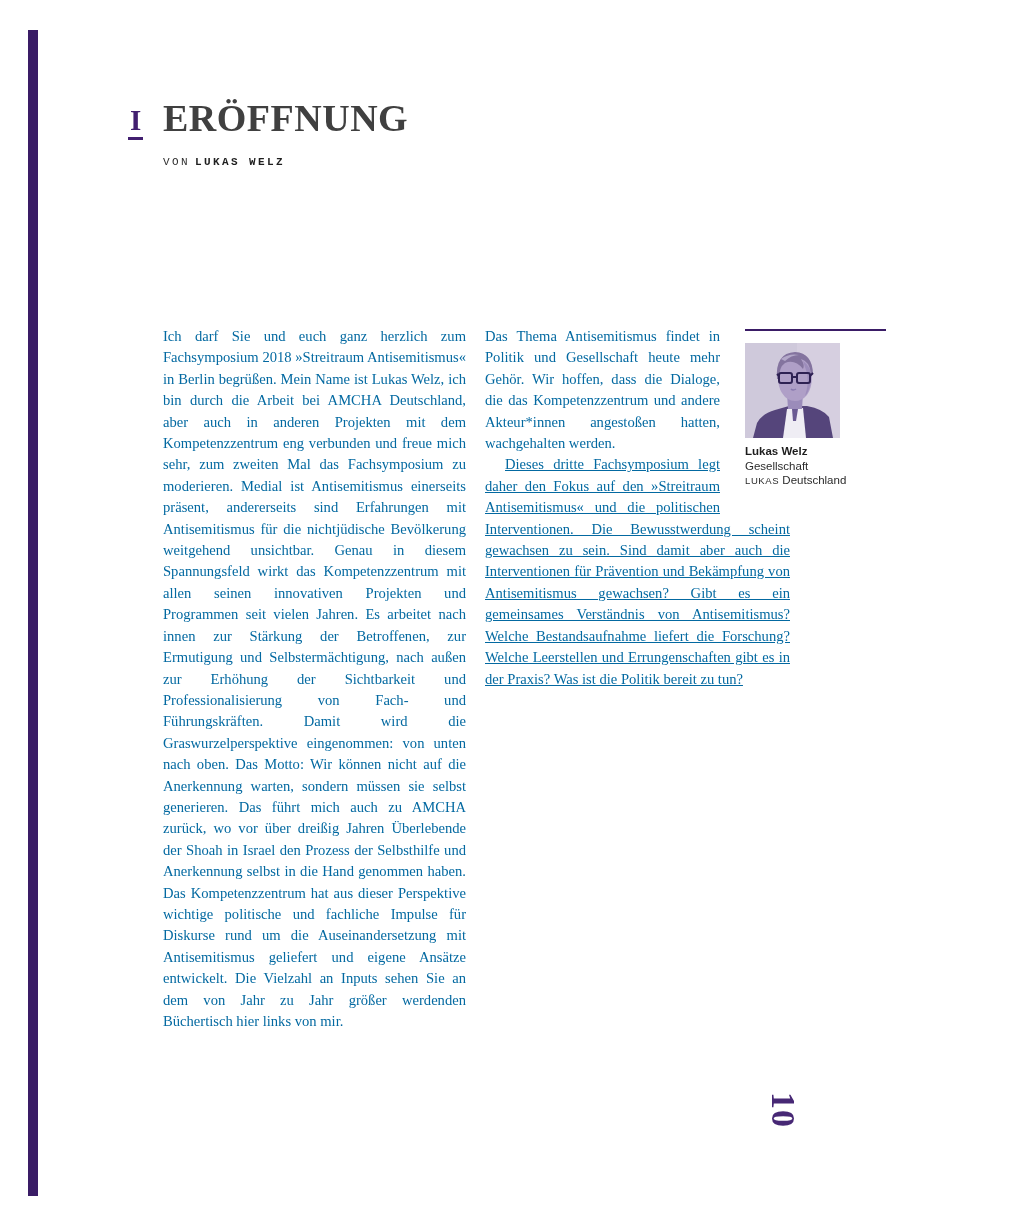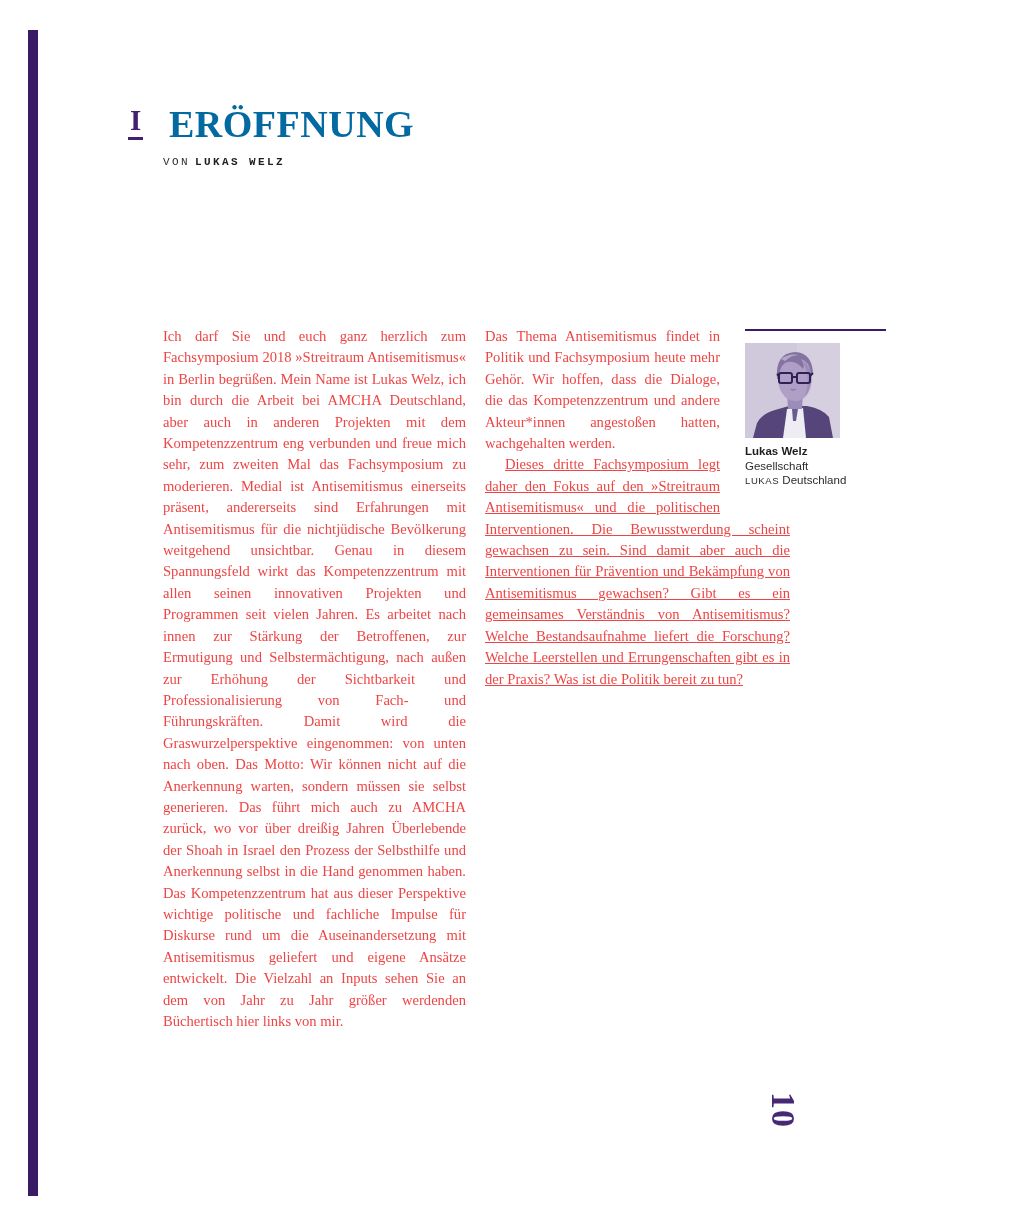--- a/index.html
+++ b/index.html
@@ -18,36 +18,36 @@
   
   .chapter-numeral{
     position:absolute;left:128px;top:105px;
     font-family:"Liberation Serif", serif;
     font-weight:bold;font-size:29px;line-height:30px;
     color:#421f70;
     border-bottom:3px solid #421f70;
     padding:0 2px 2px 2px;
   }
   .page-title{
-    position:absolute;left:161px;top:94px;margin:8px;
+    position:absolute;left:161px;top:94px;margin:2px;
     font-family:"Liberation Serif", serif;
     font-weight:bold;font-size:38px;line-height:44px;
-    letter-spacing:0.5px;color:#0369a1;
+    letter-spacing:0.5px;color:#404040;
   }
   .byline{
     position:absolute;left:163px;top:155px;
     font-family:Liberation Mono, monospace;
     font-size:11px;line-height:14px;letter-spacing:2.4px;
     color:#2e2e2e;
   }
   .byline .byline-name{font-weight:bold;margin-left:5px;color:#1f1f1f;}
   
   .col{
     position:absolute;top:326px;
-    font-size:14.6px;line-height:21.4px;color:#ef4444;
+    font-size:14.6px;line-height:21.4px;color:#0369a1;
     text-align:justify;
   }
   .col p{margin:0;}
   .col-left{left:163px;width:303px;}
   .col-right{left:485px;width:305px;}
   .col-right .indent{text-indent:20px;text-decoration:underline;}
   .figure-spacer{float:right;width:70px;height:190px;}
   
   .fig-rule{
     position:absolute;left:745px;top:329px;width:141px;height:2px;
@@ -88,21 +88,21 @@
   <div class="byline">
     <span>VON</span><span class="byline-name">LUKAS WELZ</span>
   </div>
 
   <section class="col col-left">
     <p>Ich darf Sie und euch ganz herzlich zum Fachsymposium 2018 »Streitraum Antisemitismus« in Berlin begrüßen. Mein Name ist Lukas Welz, ich bin durch die Arbeit bei AMCHA Deutschland, aber auch in anderen Projekten mit dem Kompetenzzentrum eng verbunden und freue mich sehr, zum zweiten Mal das Fachsymposium zu moderieren. Medial ist Antisemitismus einerseits präsent, andererseits sind Erfahrungen mit Antisemitismus für die nichtjüdische Bevölkerung weitgehend unsichtbar. Genau in diesem Spannungsfeld wirkt das Kompetenzzentrum mit allen seinen innovativen Projekten und Programmen seit vielen Jahren. Es arbeitet nach innen zur Stärkung der Betroffenen, zur Ermutigung und Selbstermächtigung, nach außen zur Erhöhung der Sichtbarkeit und Professionalisierung von Fach- und Führungskräften. Damit wird die Graswurzelperspektive eingenommen: von unten nach oben. Das Motto: Wir können nicht auf die Anerkennung warten, sondern müssen sie selbst generieren. Das führt mich auch zu AMCHA zurück, wo vor über dreißig Jahren Überlebende der Shoah in Israel den Prozess der Selbsthilfe und Anerkennung selbst in die Hand genommen haben. Das Kompetenzzentrum hat aus dieser Perspektive wichtige politische und fachliche Impulse für Diskurse rund um die Auseinandersetzung mit Antisemitismus geliefert und eigene Ansätze entwickelt. Die Vielzahl an Inputs sehen Sie an dem von Jahr zu Jahr größer werdenden Büchertisch hier links von mir.</p>
   </section>
 
   <section class="col col-right">
     <div class="figure-spacer"></div>
-    <p>Das Thema Antisemitismus findet in Politik und Fachsymposium heute mehr Gehör. Wir hoffen, dass die Dialoge, die das Kompetenzzentrum und andere Akteur*innen angestoßen hatten, wachgehalten werden.</p>
+    <p>Das Thema Antisemitismus findet in Politik und Gesellschaft heute mehr Gehör. Wir hoffen, dass die Dialoge, die das Kompetenzzentrum und andere Akteur*innen angestoßen hatten, wachgehalten werden.</p>
     <p class="indent">Dieses dritte Fachsymposium legt daher den Fokus auf den »Streitraum Antisemitismus« und die politischen Interventionen. Die Bewusstwerdung scheint gewachsen zu sein. Sind damit aber auch die Interventionen für Prävention und Bekämpfung von Antisemitismus gewachsen? Gibt es ein gemeinsames Verständnis von Antisemitismus? Welche Bestandsaufnahme liefert die Forschung? Welche Leerstellen und Errungenschaften gibt es in der Praxis? Was ist die Politik bereit zu tun?</p>
   </section>
 
   <div class="fig-rule"></div>
 
   <div class="portrait">
     <svg viewBox="0 0 95 95" xmlns="http://www.w3.org/2000/svg">
       <rect width="95" height="95" fill="#cfc9db"></rect>
       <rect x="52" width="43" height="95" fill="#d8d2e2" opacity="0.7"></rect>
       <path d="M8,95 L12,80 Q18,70 30,67 L44,63 L62,63 Q78,66 84,74 L88,95 Z" fill="#55457b"></path>

